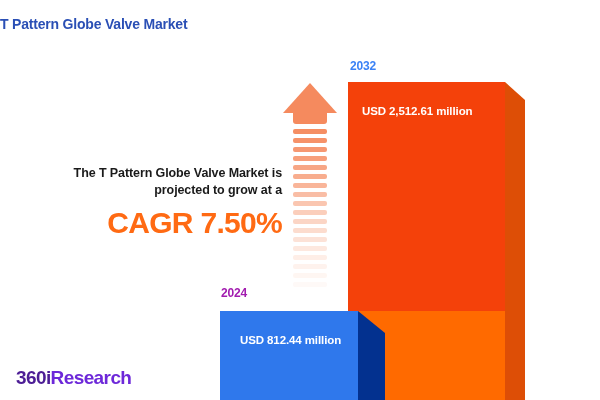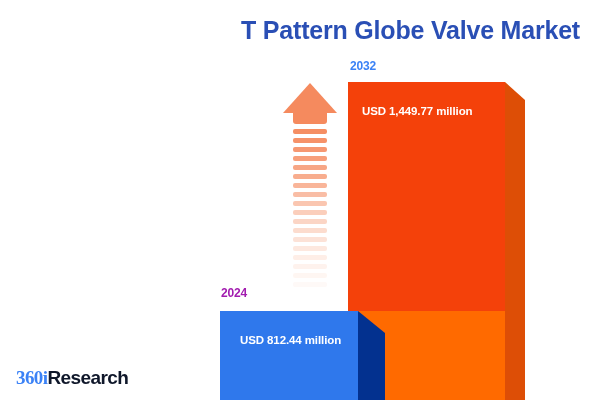--- a/index.html
+++ b/index.html
@@ -20,22 +20,22 @@
     background: #ffffff;
     overflow: hidden;
   }
 
   
   #chart-title {
     position: absolute;
     left: 0;
     top: 16px;
     width: 580px;
-    text-align: right;
-    font-size: 25px;
+    text-align: left;
+    font-size: 14px;
     font-weight: bold;
     color: #2a4fb5;
     letter-spacing: -0.2px;
     white-space: nowrap;
   }
 
   
   #annotation {
     position: absolute;
     left: 14px;
@@ -62,22 +62,22 @@
   
   #logo {
     position: absolute;
     left: 16px;
     top: 367px;
     font-size: 19px;
     font-weight: bold;
     letter-spacing: -0.6px;
     white-space: nowrap;
   }
-  .logo-360i { color: #3b82f6; font-family: Liberation Serif, serif; }
-  .logo-research { color: #0f172a; }
+  .logo-360i { color: #4c1d95; }
+  .logo-research { color: #6d28d9; }
 
   
   #growth-arrow {
     position: absolute;
     left: 283px;
     top: 83px;
     width: 54px;
     height: 210px;
   }
   #arrow-head {
@@ -215,20 +215,27 @@
     letter-spacing: -0.2px;
   }
 </style>
 </head>
 <body>
 
 <div id="canvas">
 
   <div id="chart-title">T Pattern Globe Valve Market</div>
 
+  <div id="annotation">
+    <div id="annotation-text">
+      <div>The T Pattern Globe Valve Market is</div>
+      <div>projected to grow at a</div>
+    </div>
+    <div id="cagr-value">CAGR 7.50%</div>
+  </div>
 
   <div id="growth-arrow">
     <div id="arrow-head"></div>
     <div id="arrow-neck"></div>
     <div class="arrow-stripe" style="top:46px;  opacity:0.97;"></div>
     <div class="arrow-stripe" style="top:55px;  opacity:0.93;"></div>
     <div class="arrow-stripe" style="top:64px;  opacity:0.88;"></div>
     <div class="arrow-stripe" style="top:73px;  opacity:0.82;"></div>
     <div class="arrow-stripe" style="top:82px;  opacity:0.76;"></div>
     <div class="arrow-stripe" style="top:91px;  opacity:0.70;"></div>
@@ -245,21 +252,21 @@
     <div class="arrow-stripe" style="top:190px; opacity:0.08;"></div>
     <div class="arrow-stripe" style="top:199px; opacity:0.05;"></div>
   </div>
 
   <div id="label-2032">2032</div>
   <div id="bar-2032">
     <div id="bar-2032-side-top"></div>
     <div id="bar-2032-side"></div>
     <div id="bar-2032-face-top"></div>
     <div id="bar-2032-face-bottom"></div>
-    <div id="bar-2032-value">USD 1,449.77 million</div>
+    <div id="bar-2032-value">USD 2,512.61 million</div>
   </div>
 
   <div id="label-2024">2024</div>
   <div id="bar-2024">
     <div id="bar-2024-side"></div>
     <div id="bar-2024-face"></div>
     <div id="bar-2024-value">USD 812.44 million</div>
   </div>
 
   <div id="logo">

